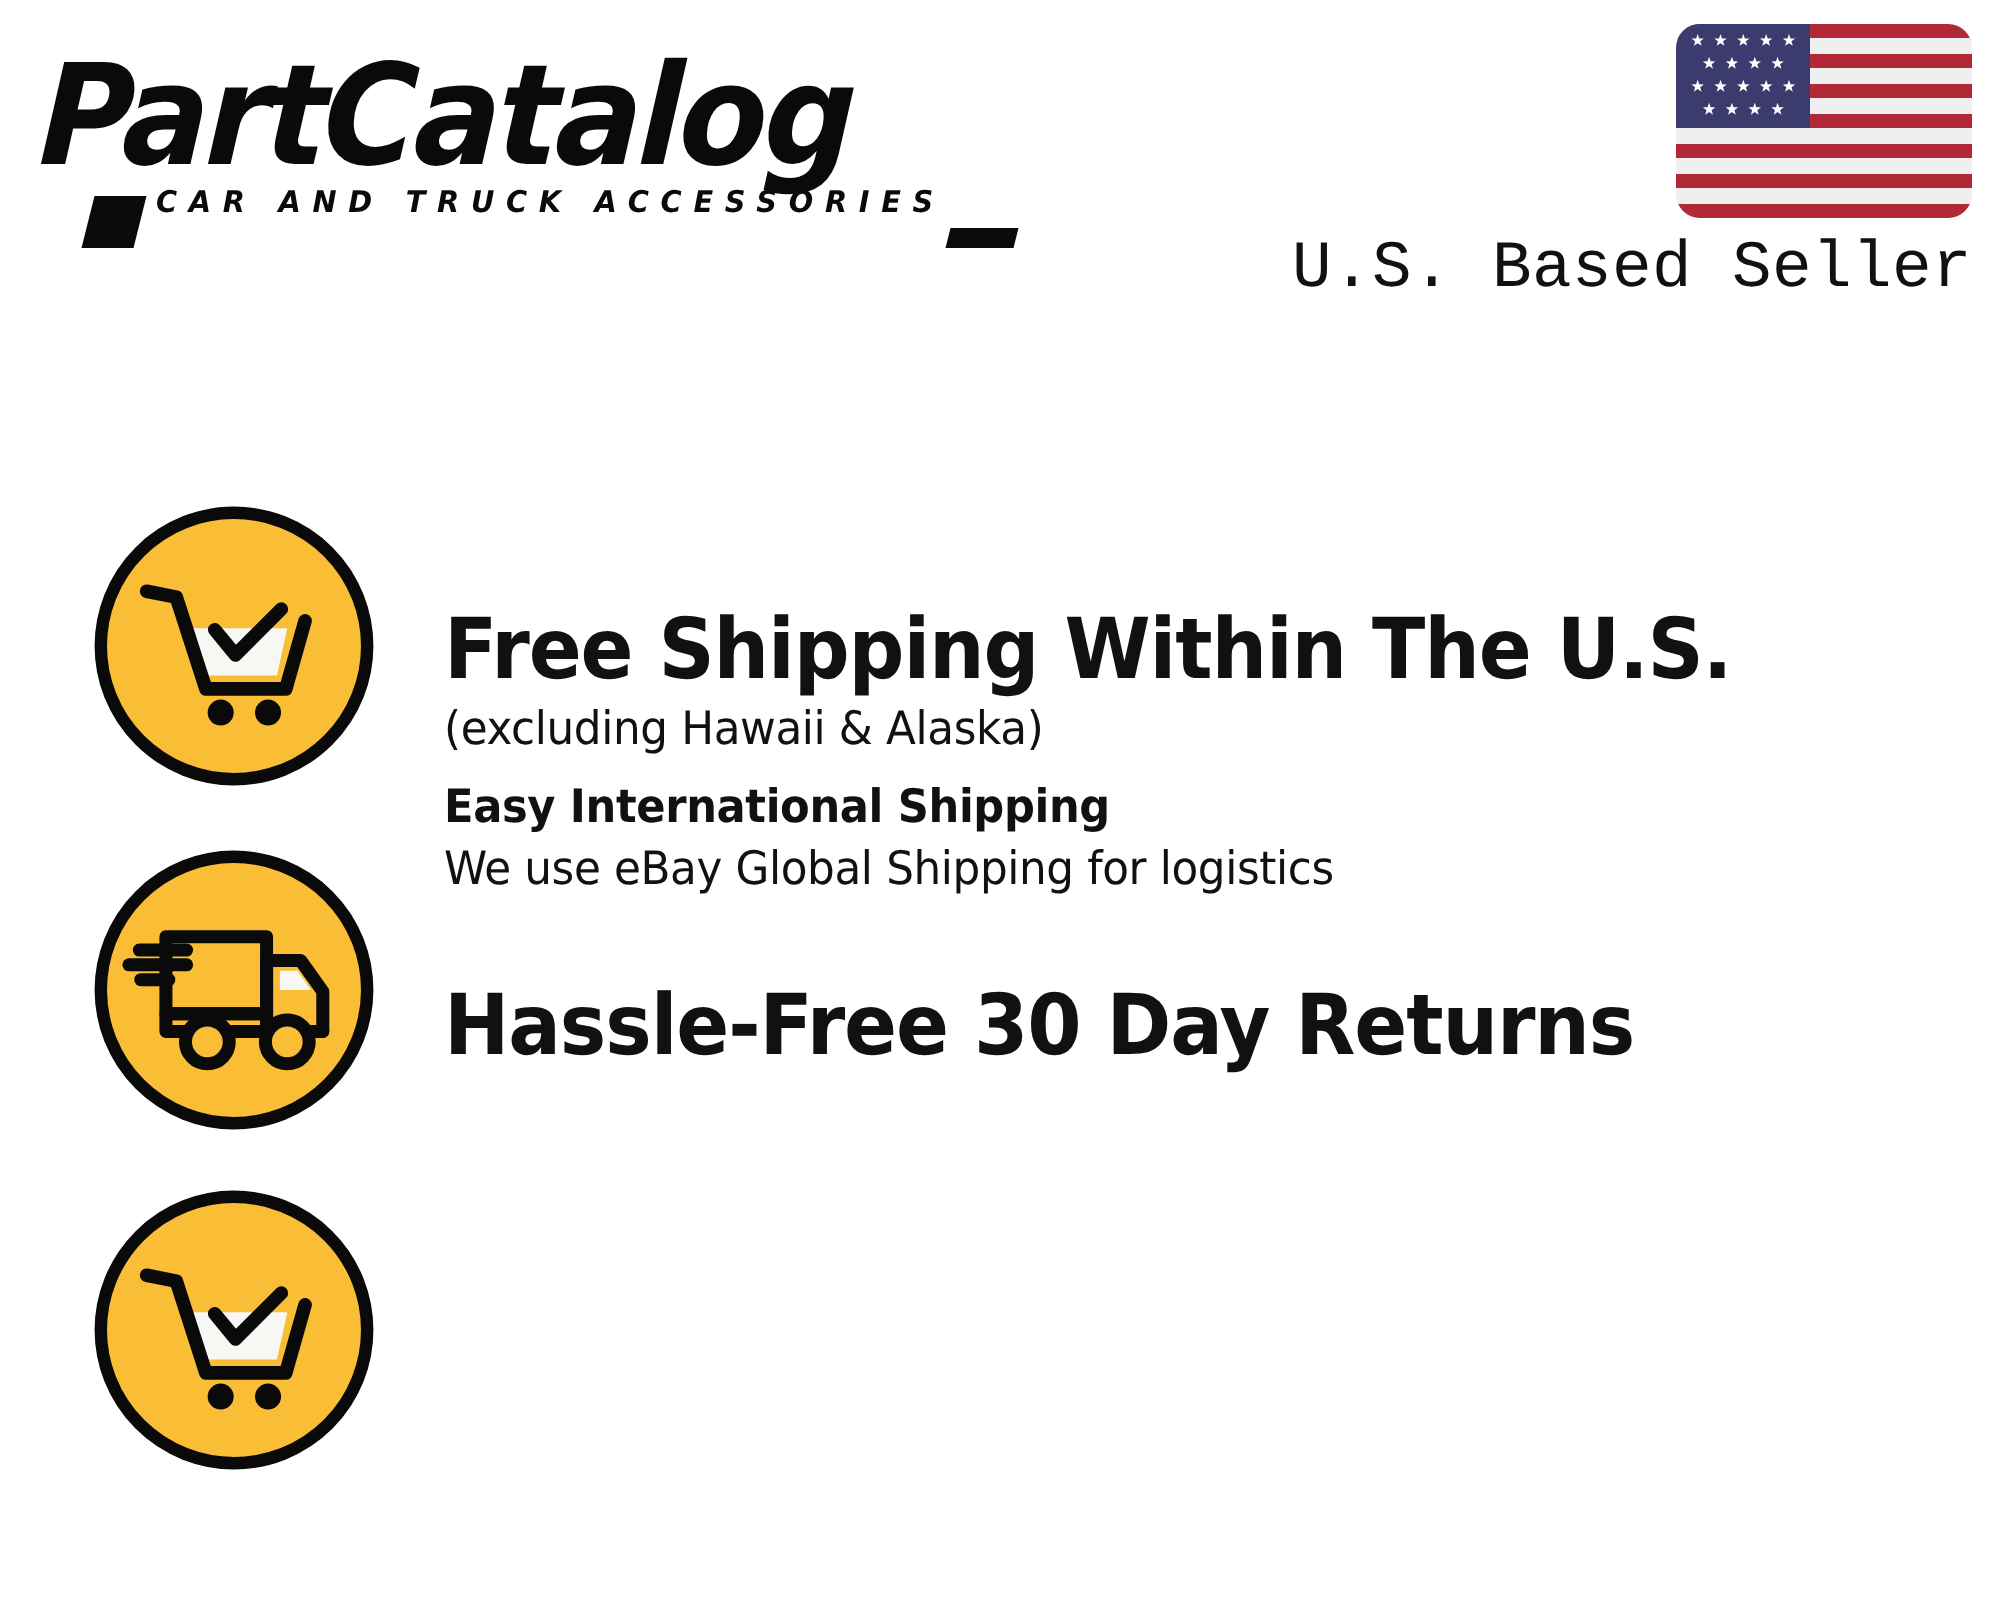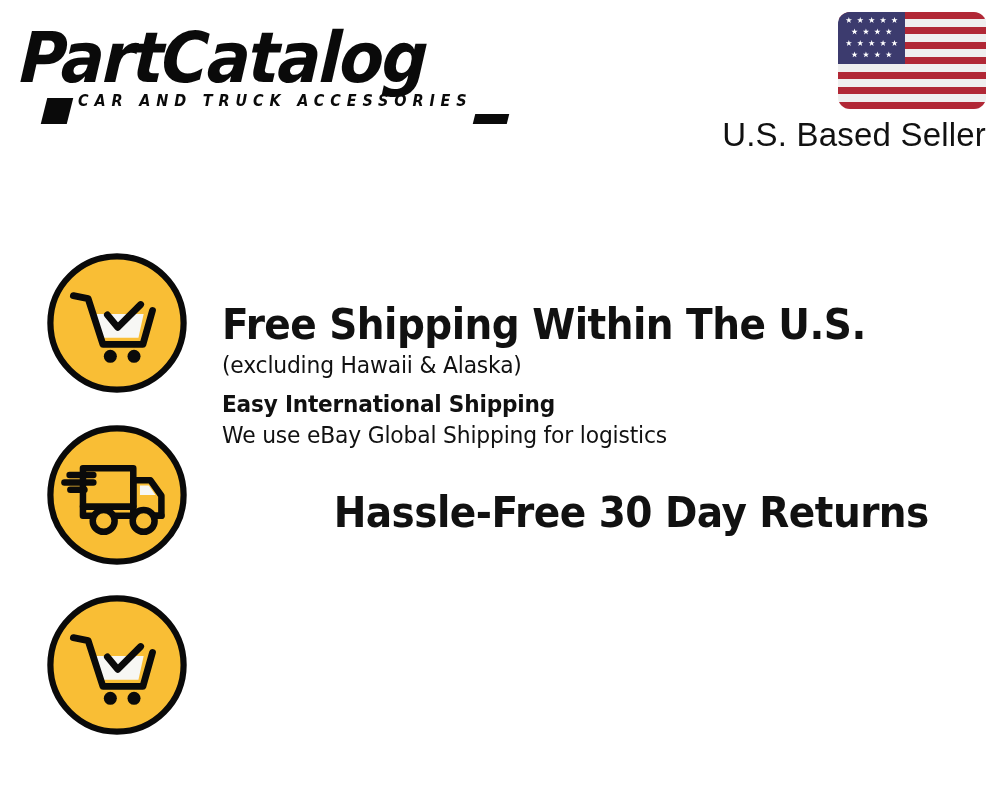--- a/index.html
+++ b/index.html
@@ -109,21 +109,21 @@
     top: 0;
     width: 67px;
     height: 52.2px;
   }
 
   
   #seller-label {
     position: absolute;
     right: 14px;
     top: 116px;
-    font-family: Liberation Sans, sans-serif;
+    font-family: Liberation Mono, monospace;
     font-weight: 400;
     font-size: 33px;
     line-height: 38px;
     letter-spacing: 0.2px;
     color: #111111;
     white-space: nowrap;
     text-align: right;
   }
 
   
@@ -132,21 +132,21 @@
     left: 0;
     top: 186px;
     width: 1000px;
   }
   .feature-row {
     position: absolute;
     left: 0;
     width: 1000px;
   }
   #feature-row-0 { top: 63px;  height: 172px; }
-  #feature-row-1 { top: 235px; height: 172px; text-align: right; }
+  #feature-row-1 { top: 235px; height: 172px; }
   #feature-row-2 { top: 405px; height: 172px; }
 
   .feature-icon {
     position: absolute;
     left: 43px;
     top: 0;
     width: 148px;
     height: 148px;
   }
   .feature-text {

